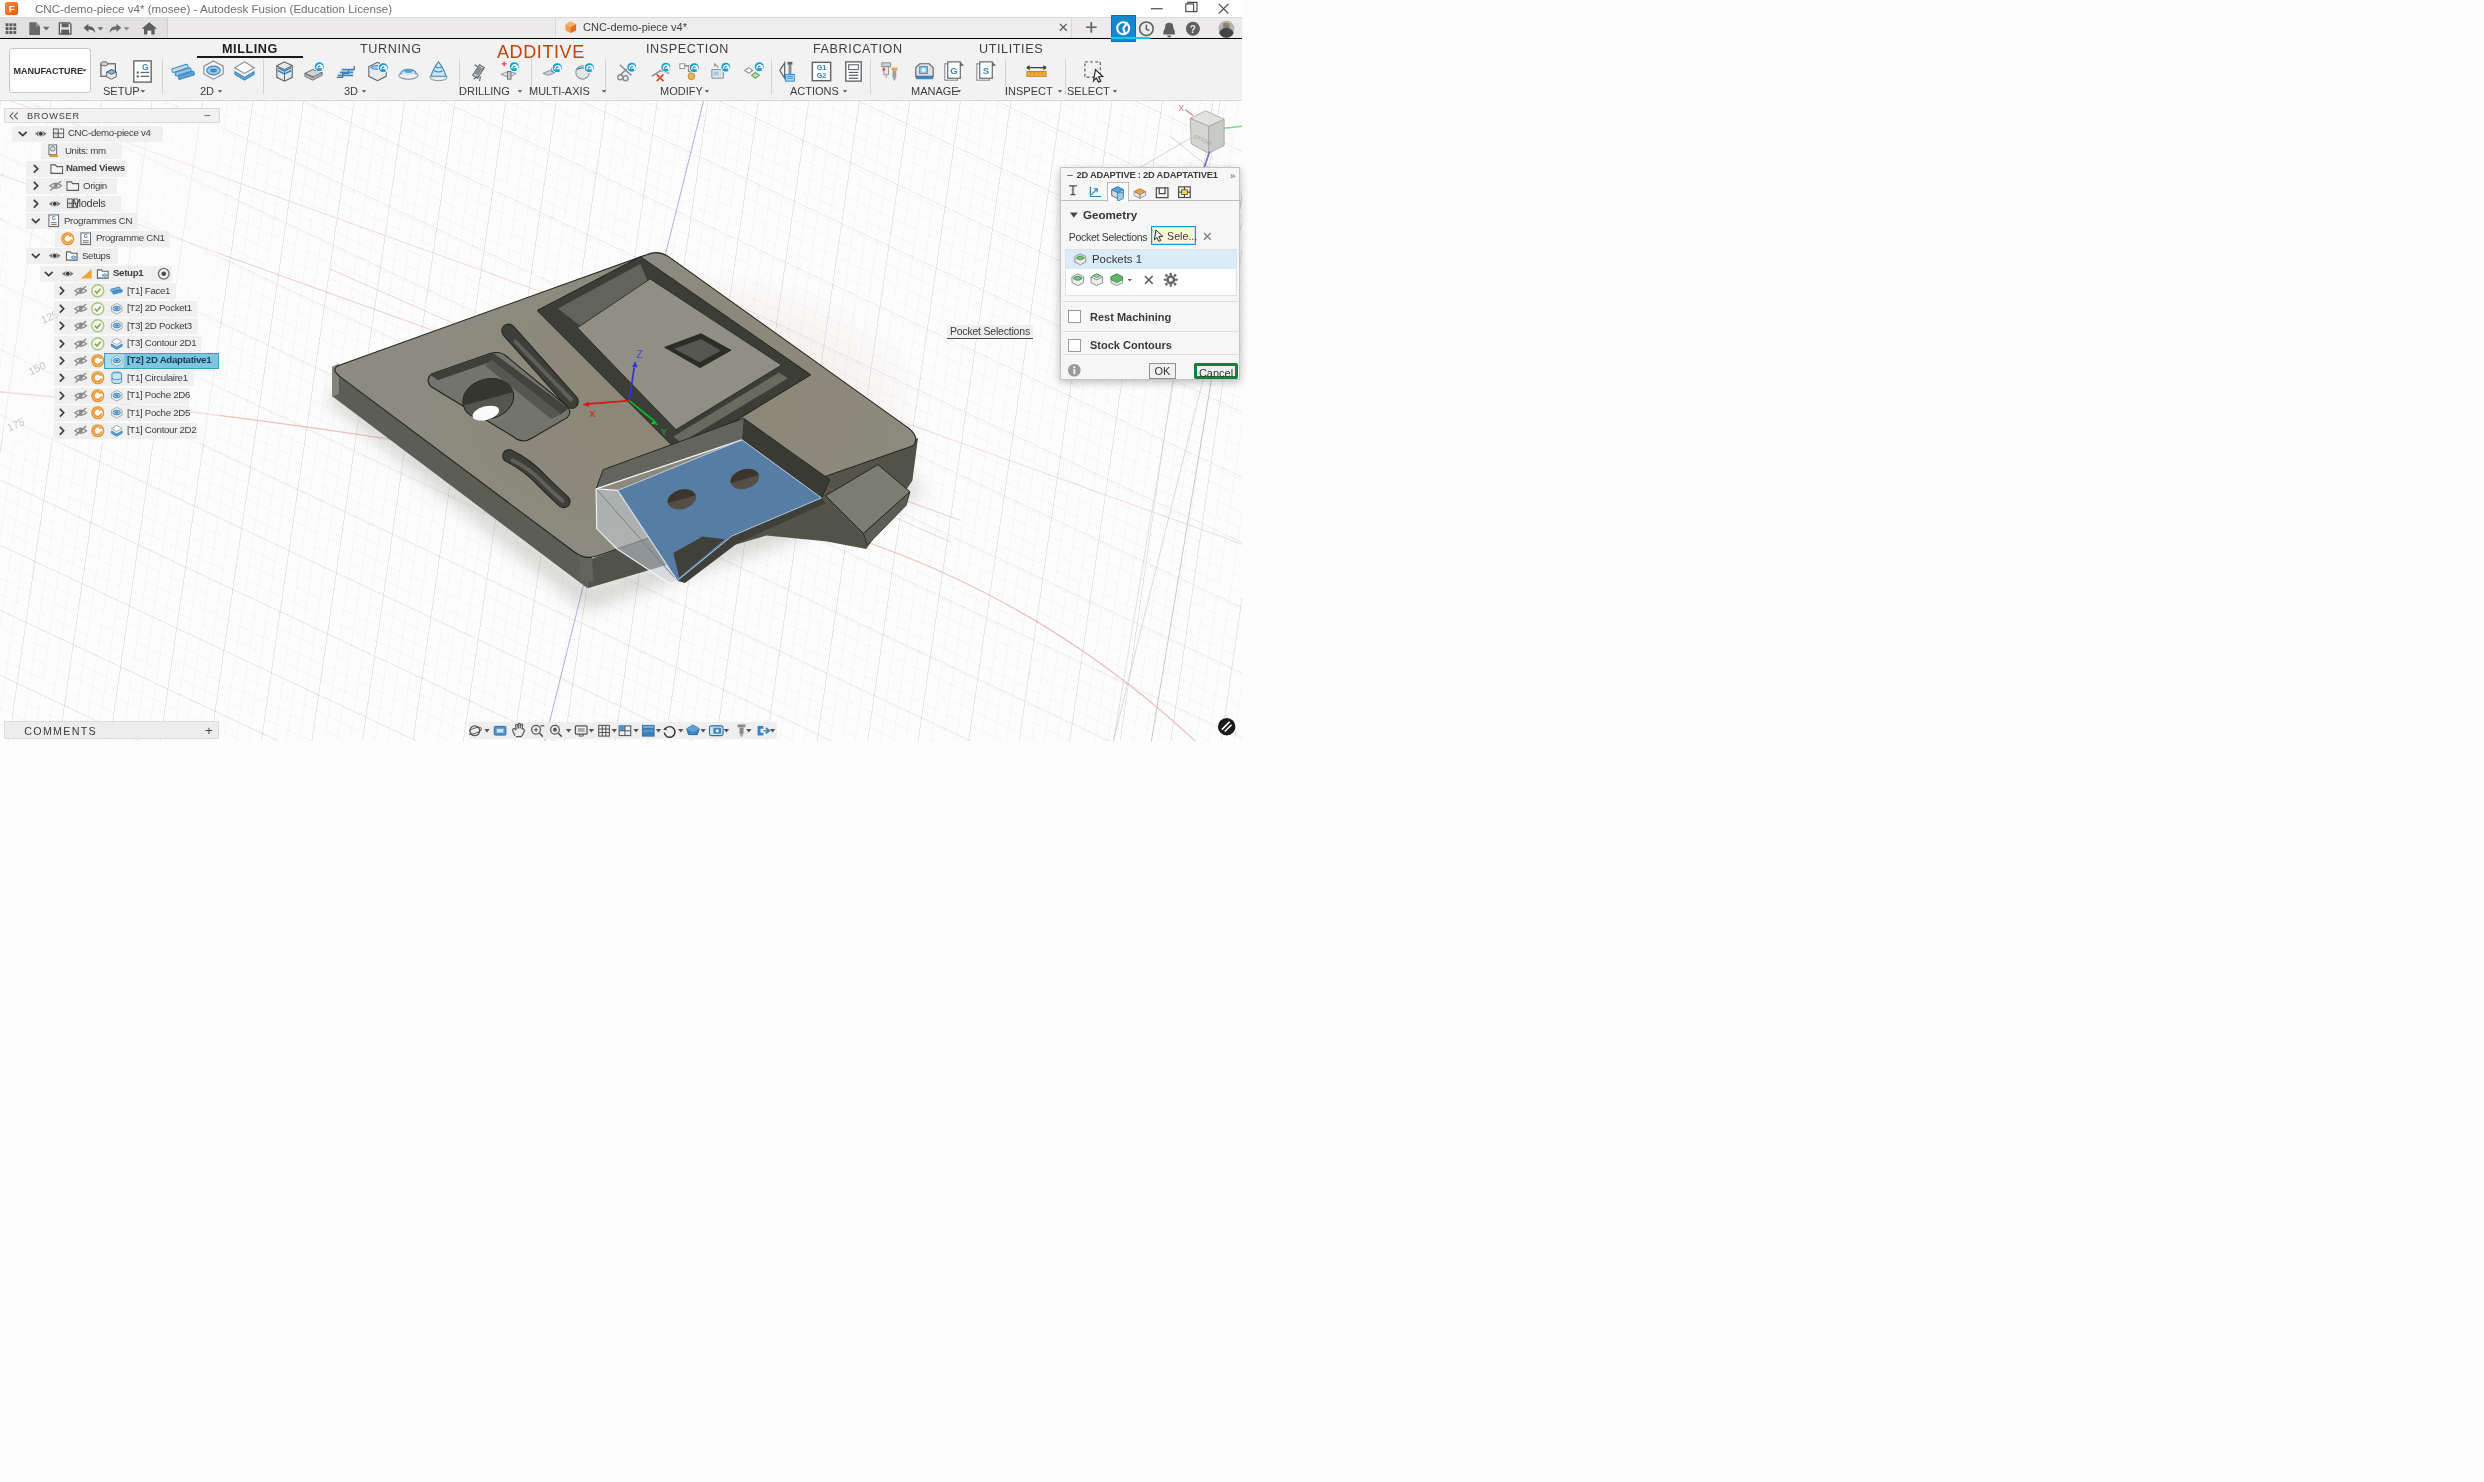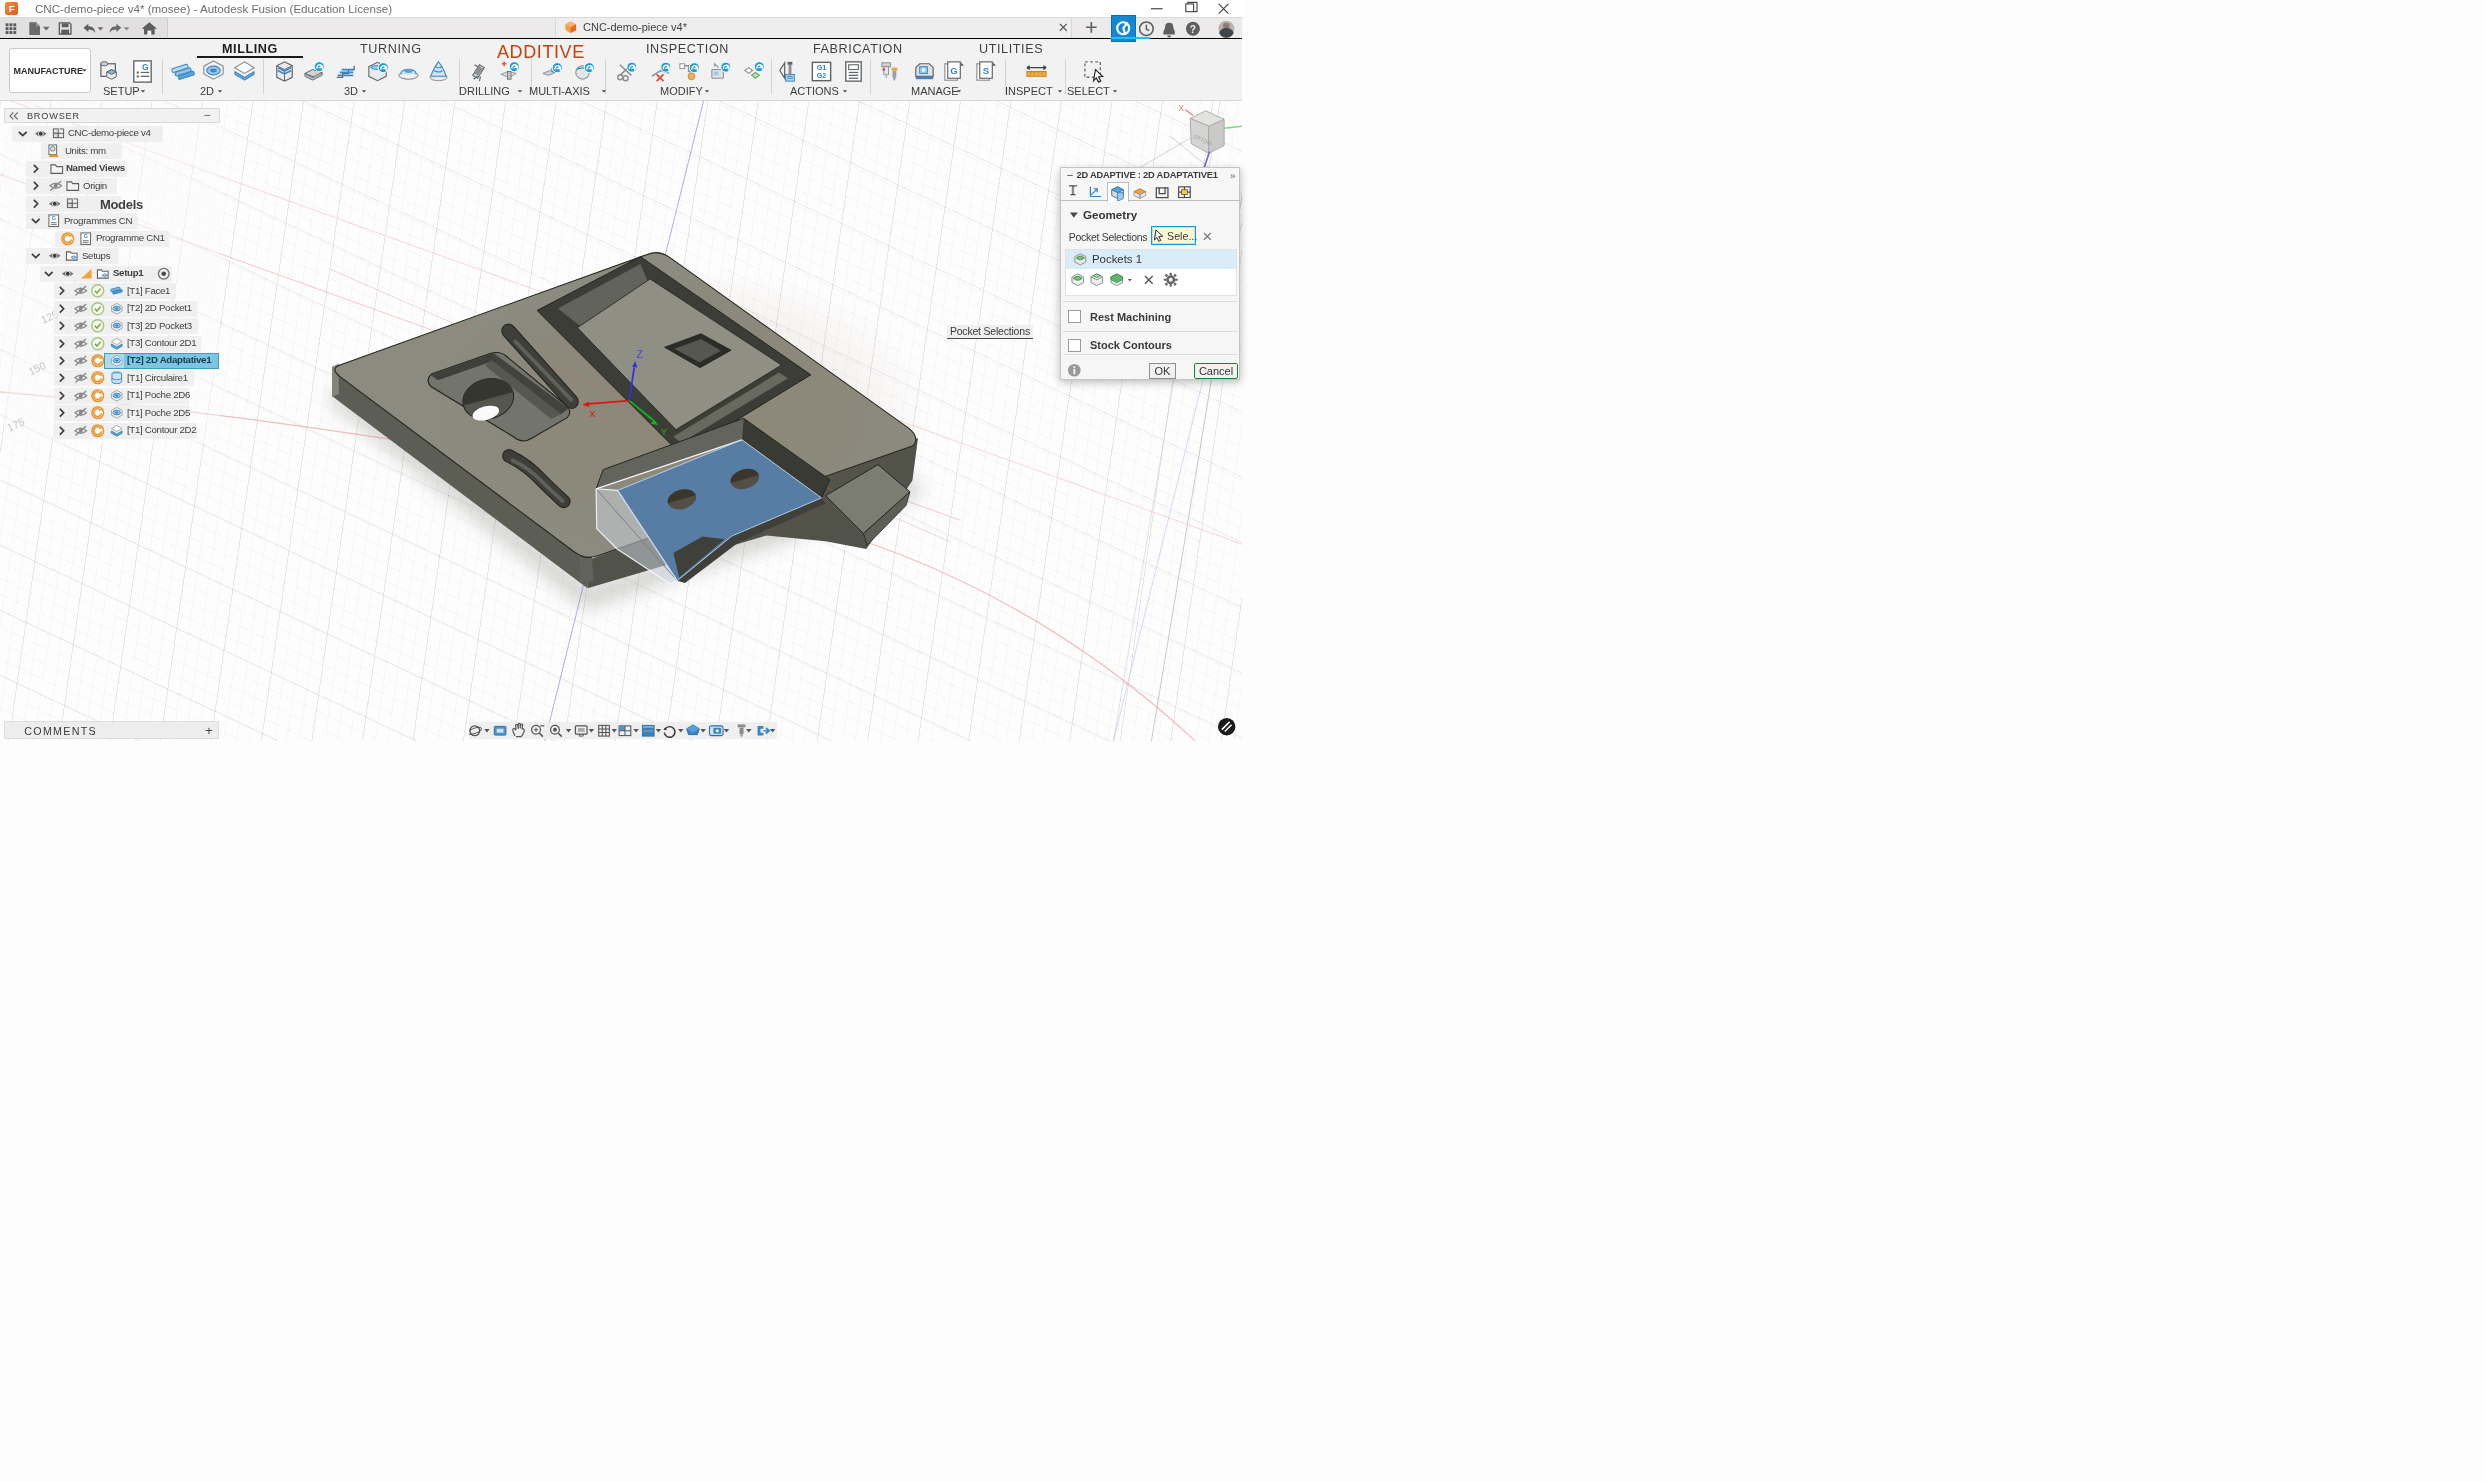--- a/index.html
+++ b/index.html
@@ -480,21 +480,21 @@
     <svg style="position:absolute;left:43px;top:88px" width="15.5" height="15.5" viewBox="0 0 16 16">
       <path d="M2 8 q6 -5.6 12 0 q-6 5.6 -12 0 z" fill="#6f6f6f"></path>
       <circle cx="8" cy="8" r="2.5" fill="#3a3a3a" stroke="#fff" stroke-width="0.8"></circle>
     </svg>
     <svg style="position:absolute;left:61px;top:88px" width="15.5" height="15.5" viewBox="0 0 16 16">
       <rect x="2.5" y="3" width="5" height="4.5" fill="#e9e9e9" stroke="#5f5f5f"></rect>
       <rect x="2.5" y="7.5" width="5" height="4.5" fill="#d8d8d8" stroke="#5f5f5f"></rect>
       <rect x="7.5" y="7.5" width="5.5" height="4.5" fill="#e9e9e9" stroke="#5f5f5f"></rect>
       <path d="M9 3 h4 v4.5" fill="none" stroke="#5f5f5f"></path>
     </svg>
-    <div class="abs" style="left:96px;top:89px;font-size:13px;font-weight:bold;color:#3e3e3e;white-space:nowrap;letter-spacing:-0.3px">Models</div>
+    <div class="abs" style="left:68px;top:89px;font-size:11px;font-weight:normal;color:#3e3e3e;white-space:nowrap;letter-spacing:-0.3px">Models</div>
     <div class="abs" style="left:22px;top:105px;width:112px;height:15.5px;background:rgba(237,237,237,0.85)"></div>
     <svg style="position:absolute;left:24px;top:105px" width="15.5" height="15.5" viewBox="0 0 16 16">
       <path d="M4 6 l4 4 l4 -4" stroke="#3c3c3c" stroke-width="1.7" fill="none"></path>
     </svg>
     <svg style="position:absolute;left:42px;top:105px" width="15.5" height="15.5" viewBox="0 0 16 16">
       <rect x="3" y="2" width="10" height="12" fill="#fff" stroke="#5f5f5f"></rect>
       <text x="8" y="7.5" font-size="5.5" font-weight="bold" fill="#3a85c2" text-anchor="middle" font-family="Liberation Sans">G</text>
       <line x1="5" y1="10" x2="11" y2="10" stroke="#5f5f5f" stroke-width="0.9"></line>
       <line x1="5" y1="12" x2="11" y2="12" stroke="#5f5f5f" stroke-width="0.9"></line>
     </svg>
@@ -813,21 +813,21 @@
     <div class="abs" style="left:7.3px;top:142px;width:12.6px;height:12.6px;background:#fff;border:1px solid #9a9a9a"></div>
     <div class="abs" style="left:29px;top:143px;font-size:11px;font-weight:bold;color:#3a3a3a">Rest Machining</div>
     <div class="abs" style="left:7.3px;top:171px;width:12.6px;height:12.6px;background:#fff;border:1px solid #9a9a9a"></div>
     <div class="abs" style="left:29px;top:171px;font-size:11px;font-weight:bold;color:#3a3a3a">Stock Contours</div>
     <svg class="abs" style="left:5.8px;top:195px" width="14.6" height="14.6" viewBox="0 0 15 15">
       <circle cx="7.5" cy="7.5" r="6.5" fill="#9a9a9a"></circle>
       <rect x="6.6" y="6.2" width="1.9" height="5.2" fill="#f6f6f6"></rect>
       <rect x="6.6" y="3.4" width="1.9" height="1.9" fill="#f6f6f6"></rect>
     </svg>
     <div class="abs" style="left:88px;top:195px;width:27px;height:16px;background:#f1f1f1;border:1px solid #8f8f8f;border-radius:0;font-size:11px;color:#333;text-align:center;line-height:14.6px">OK</div>
-    <div class="abs" style="left:133px;top:195px;width:44px;height:16px;background:#f1f1f1;border:1px solid #15803d;border-radius:1.9px;font-size:11px;color:#333;text-align:center;line-height:14.6px">Cancel</div>
+    <div class="abs" style="left:133px;top:195px;width:44px;height:16px;background:#f1f1f1;border:3px solid #15803d;border-radius:1.9px;font-size:11px;color:#333;text-align:center;line-height:14.6px">Cancel</div>
   </div>
 <div class="abs" style="left:3.9px;top:721px;width:215px;height:18.4px;background:rgba(236,236,236,0.95);border:1px solid #dedede;z-index:11">
     <div class="abs" style="left:19.4px;top:2.9px;font-size:10.7px;letter-spacing:1.3px;color:#3a3a3a">COMMENTS</div>
     <div class="abs" style="left:200px;top:1px;font-size:13.6px;color:#4a4a4a">+</div>
   </div>
 <div class="abs" style="left:469px;top:722px;width:308px;height:17px;background:rgba(238,238,238,0.92);z-index:11"></div>
 <svg class="abs" style="left:469px;top:722px;z-index:12" width="308" height="17.5" viewBox="0 0 317 18">
     <g transform="translate(6,9)">
       <circle r="5" fill="none" stroke="#555" stroke-width="1.3"></circle>
       <ellipse rx="7" ry="2.6" fill="none" stroke="#555" stroke-width="1" transform="rotate(-20)"></ellipse>

